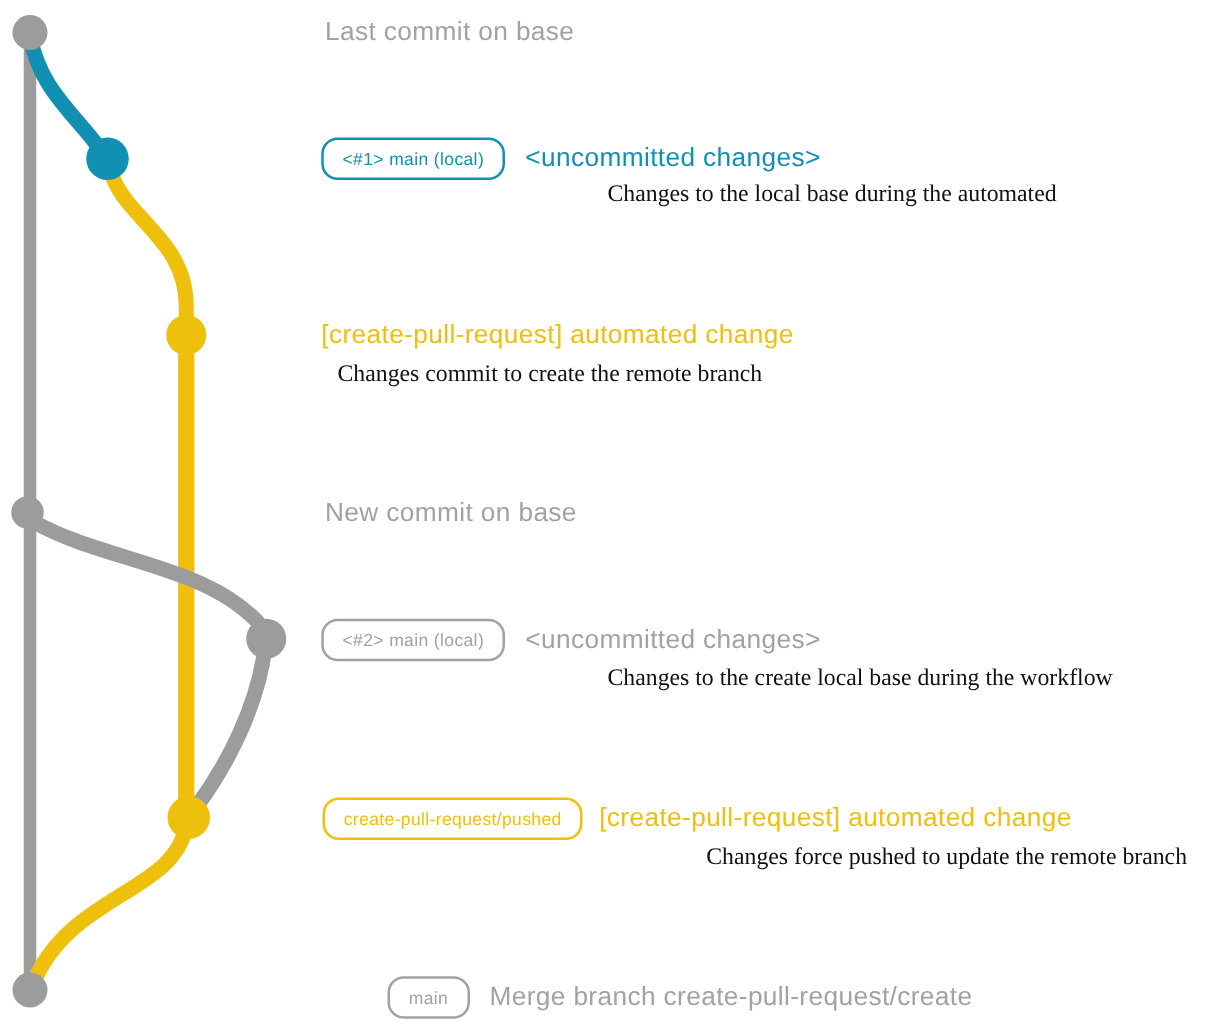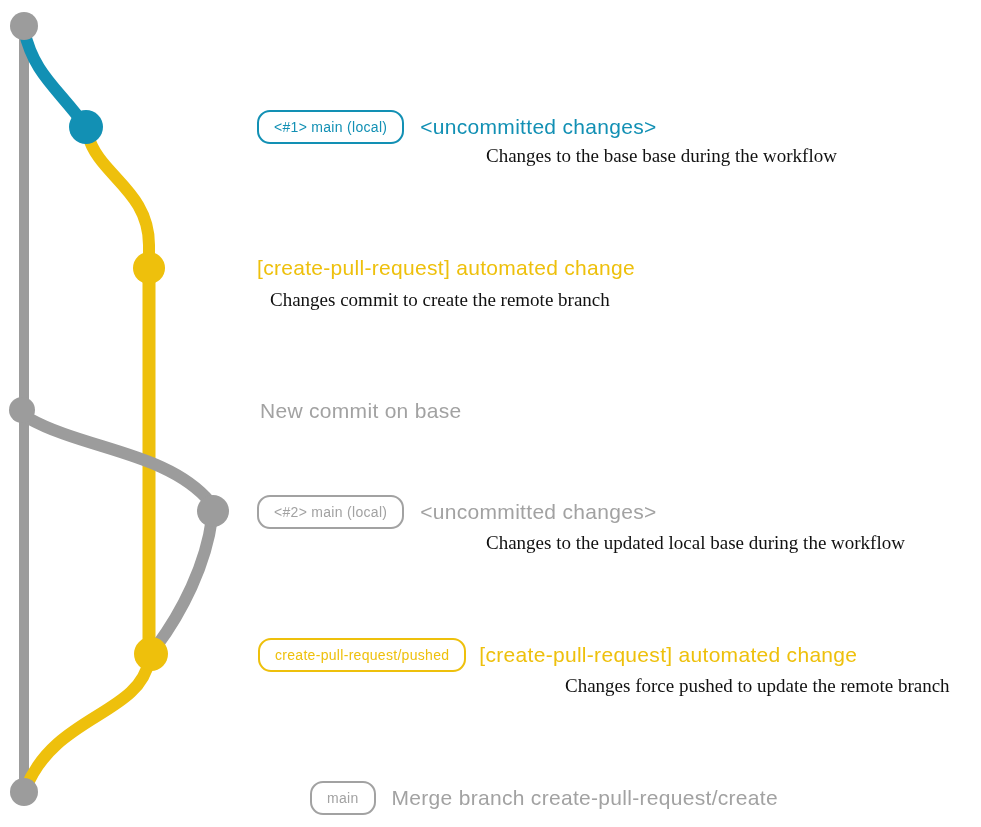--- a/index.html
+++ b/index.html
@@ -73,41 +73,44 @@
       <path d="M 149 660 C 140 715 55 715 26 788" fill="none" stroke="#EEC00C" stroke-width="12" stroke-linecap="round"></path>
       <circle cx="24" cy="26" r="14" fill="#9C9C9C"></circle>
       <circle cx="86" cy="127" r="17" fill="#1290B4"></circle>
       <circle cx="149" cy="268" r="16" fill="#EEC00C"></circle>
       <circle cx="22" cy="410" r="13" fill="#9C9C9C"></circle>
       <circle cx="213" cy="511" r="16" fill="#9C9C9C"></circle>
       <circle cx="151" cy="654" r="17" fill="#EEC00C"></circle>
       <circle cx="24" cy="792" r="14" fill="#9C9C9C"></circle>
     </svg>
 
+  <div class="row" style="left:260px; top:26px;">
+    <span class="lbl-gray">Last commit on base</span>
+  </div>
 
   <div class="row" style="left:257px; top:127px;">
     <span class="badge teal">&lt;#1&gt; main (local)</span>
     <span class="title teal">&lt;uncommitted changes&gt;</span>
   </div>
-  <div class="desc" style="left:486px; top:156px;">Changes to the base base during the workflow</div>
+  <div class="desc" style="left:486px; top:156px;">Changes to the local base during the automated</div>
 
   <div class="row" style="left:257px; top:268px;">
     <span class="title yellow">[create-pull-request] automated change</span>
   </div>
   <div class="desc" style="left:270px; top:300px;">Changes commit to create the remote branch</div>
 
   <div class="row" style="left:260px; top:411px;">
     <span class="lbl-gray">New commit on base</span>
   </div>
 
   <div class="row" style="left:257px; top:512px;">
     <span class="badge gray">&lt;#2&gt; main (local)</span>
     <span class="title gray">&lt;uncommitted changes&gt;</span>
   </div>
-  <div class="desc" style="left:486px; top:543px;">Changes to the updated local base during the workflow</div>
+  <div class="desc" style="left:486px; top:543px;">Changes to the create local base during the workflow</div>
 
   <div class="row" style="left:258px; top:655px; gap:13px;">
     <span class="badge yellow">create-pull-request/pushed</span>
     <span class="title yellow">[create-pull-request] automated change</span>
   </div>
   <div class="desc" style="left:565px; top:686px;">Changes force pushed to update the remote branch</div>
 
   <div class="row" style="left:262px; top:798px;padding-left:48px;">
     <span class="badge gray">main</span>
     <span class="title gray">Merge branch create-pull-request/create</span>

